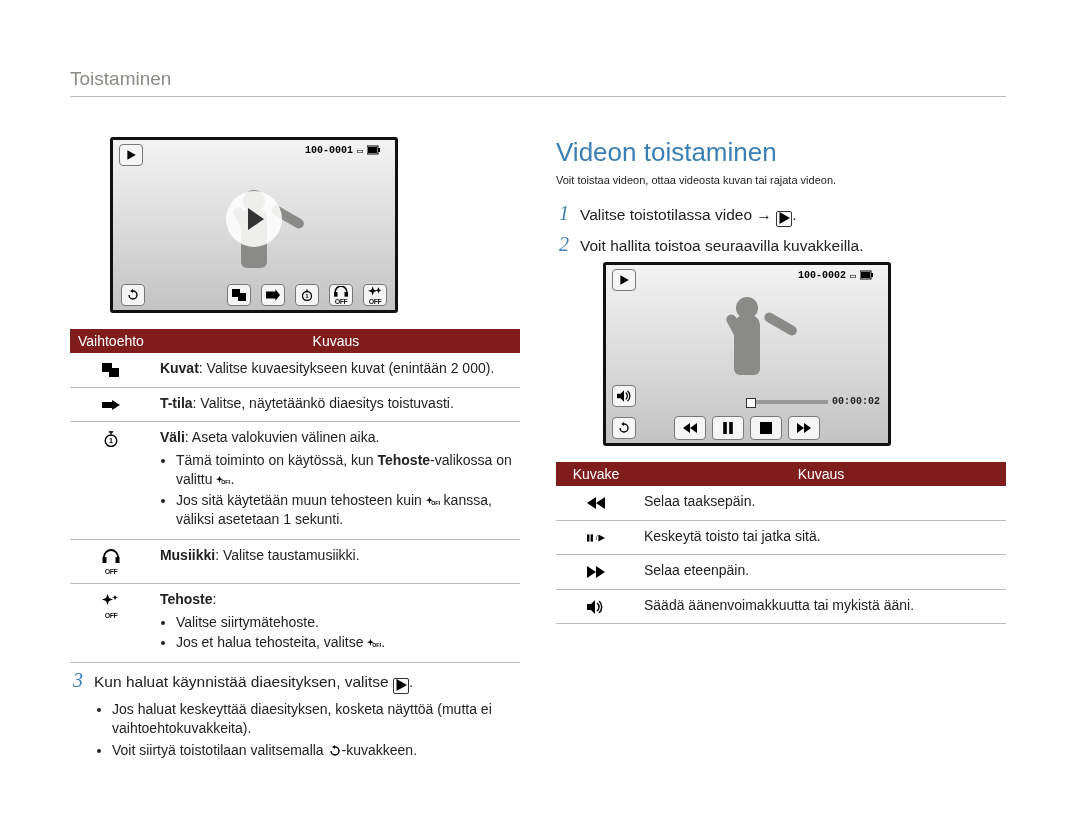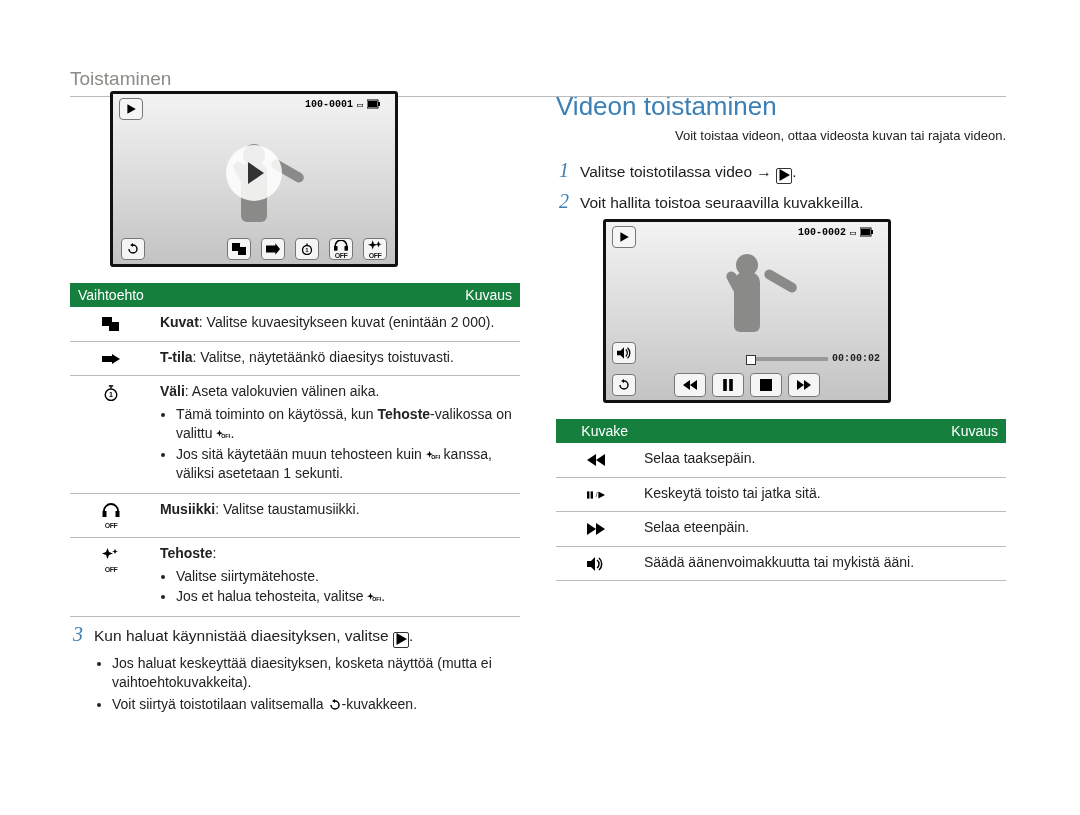--- a/index.html
+++ b/index.html
@@ -8,21 +8,21 @@
     width: 1080px;
     height: 815px;
     background: #fff;
     font-family: Arial, Helvetica, sans-serif;
     color: #222;
   }
   .page {
     position: relative;
     width: 1076px;
     height: 815px;
-    padding: 31px 70px 40px 70px;
+    padding: 77px 70px 40px 70px;
     box-sizing: border-box;
   }
   .running-header {
     position: absolute;
     top: 68px; left: 70px; right: 70px;
     border-bottom: 1px solid #bbb;
     padding-bottom: 6px;
     color: #8a8c86;
     font-size: 19px;
     font-weight: 300;
@@ -118,24 +118,24 @@
   .screen.video .back-btn { position:absolute; left:6px; bottom:4px; }
   .screen.video .progress-wrap { position:absolute; right:8px; bottom:36px; margin:0;}
 
   
   table.opts {
     border-collapse: collapse;
     width: 100%;
     font-size: 14px;
   }
   table.opts th {
-    background:#15803d;
+    background:#7f1d1d;
     color:#fff;
     font-weight:400;
-    text-align:right;
+    text-align:center;
     padding:4px 8px;
     border:none;
   }
   table.opts td {
     border-bottom:1px solid #bbb;
     padding:6px 8px;
     vertical-align:top;
     line-height:1.35;
   }
   table.opts td.ic { width:44px; text-align:center; font-size:16px; }
@@ -143,21 +143,21 @@
   ul.sub { margin:4px 0 4px 0; padding-left:16px; }
   ul.sub li { margin:2px 0; }
 
   
   .h2 {
     color:#3a7fb5;
     font-size:26px;
     font-weight:300;
     margin:0 0 6px 0;
   }
-  .intro { font-size:13px; margin:0 0 16px 0;text-align:right; }
+  .intro { font-size:11px; margin:0 0 16px 0; }
 
   
   .step { display:flex; gap:8px; margin:6px 0; font-size:15.5px; align-items:baseline; }
   .step .num { color:#3a7fb5; font-size:20px; font-style:italic; font-weight:300; width:16px; text-align:center; font-family:Georgia, "Times New Roman", serif;}
   .step .txt { flex:1; }
 
   .bullets { font-size:14px; padding-left:22px; margin:6px 0 0 20px; }
   .bullets li { margin:3px 0; line-height:1.35; }
 
   .page-footer {

